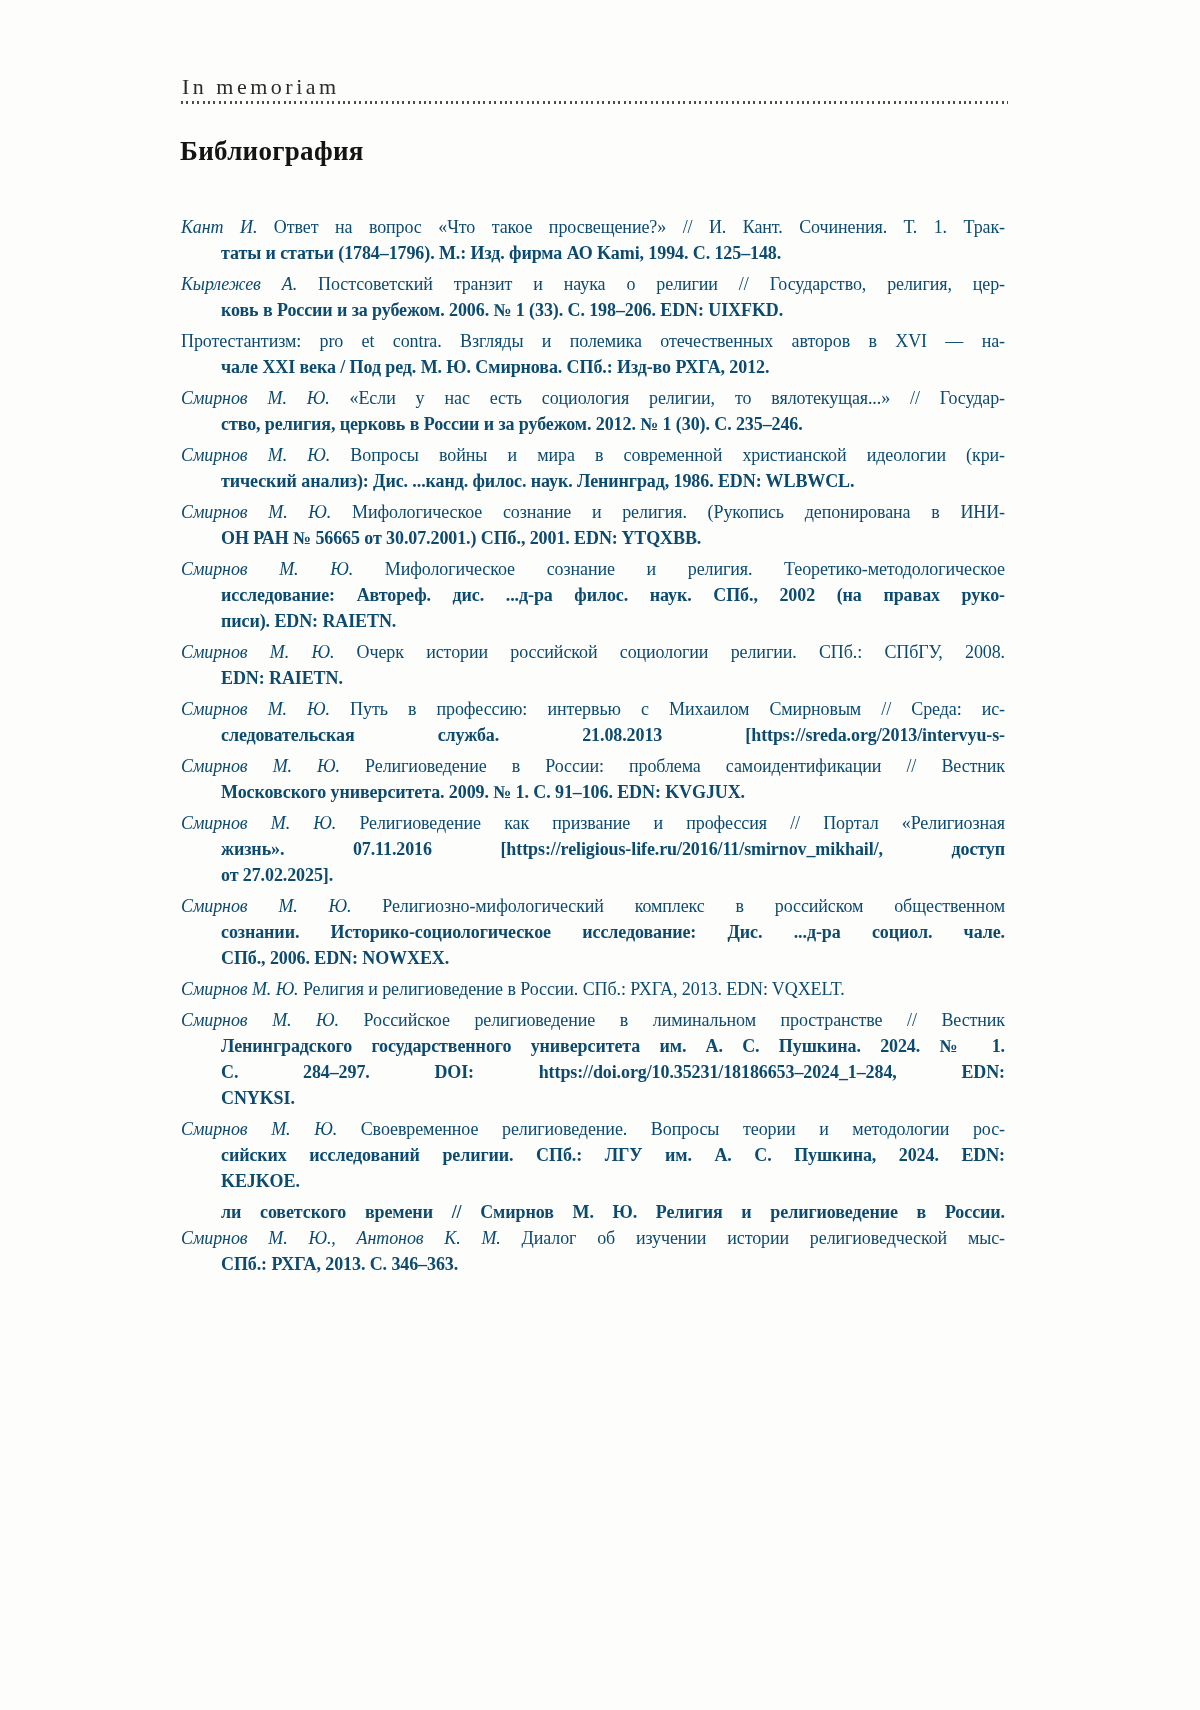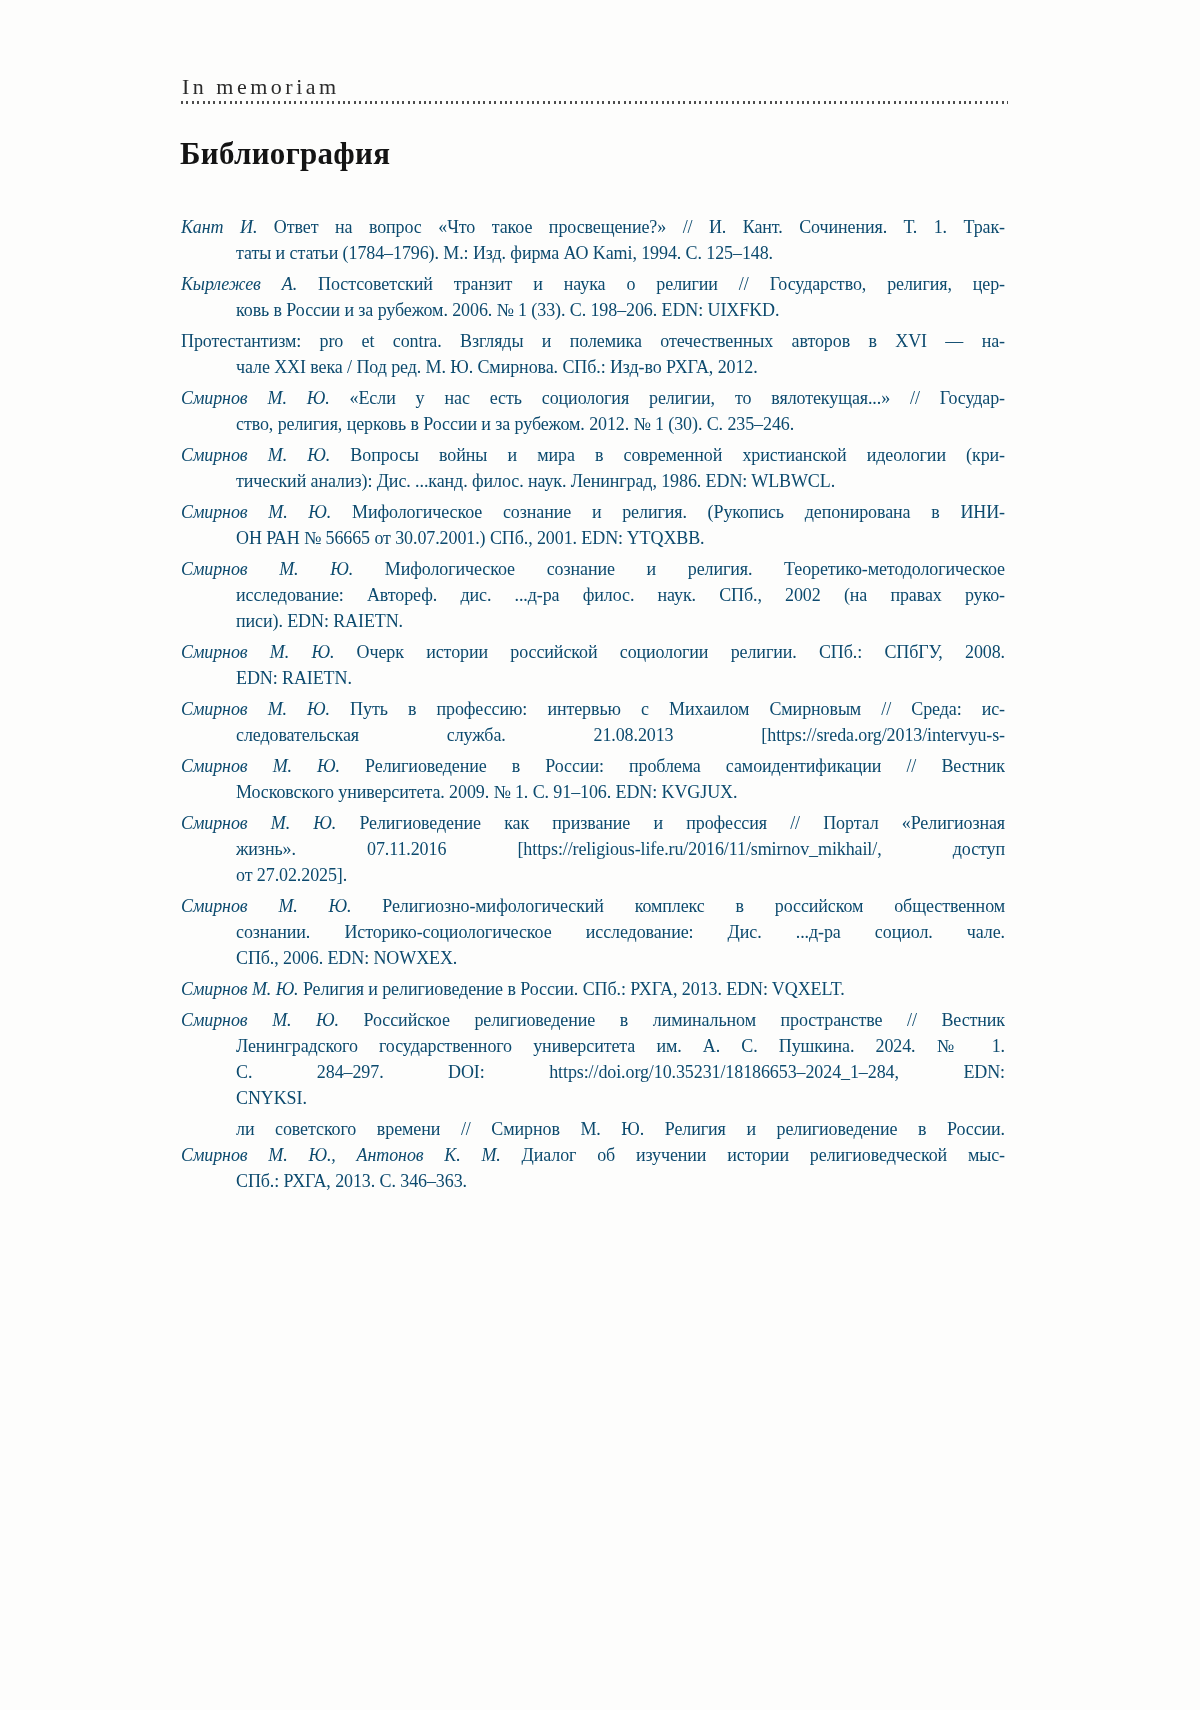--- a/index.html
+++ b/index.html
@@ -31,21 +31,21 @@
     top:101px;
     width:827px;
     height:3px;
     background:repeating-linear-gradient(90deg,#4d4d4d 0 2px,transparent 2px 5.4px);
   }
   .page-title{
     position:absolute;
     left:180px;
     top:136px;
     margin:0;
-    font-size:31px;
+    font-size:27px;
     font-weight:bold;
     letter-spacing:0.3px;
     color:#141414;
   }
   .bib{
     position:absolute;
     left:181px;
     top:214px;
     width:824px;
   }
@@ -56,21 +56,22 @@
     font-size:18px;
     line-height:26px;
     letter-spacing:-0.1px;
     white-space:nowrap;
     overflow:hidden;
     text-align:justify;
     text-align-last:justify;
     color:#0c4a6e;
   }
   .line.cont{
-    margin-left:55px;
+    margin-left:40px;
+    font-weight:bold;
   }
   .line.last{
     text-align-last:left;
   }
   .line i{
     font-style:italic;
   }
 </style>
 </head>
 <body>
@@ -134,18 +135,23 @@
       <div class="entry">
         <div class="line last"><i>Смирнов М. Ю.</i> Религия и религиоведение в России. СПб.: РХГА, 2013. EDN: VQXELT.</div>
       </div>
       <div class="entry">
         <div class="line"><i>Смирнов М. Ю.</i> Российское религиоведение в лиминальном пространстве // Вестник</div>
         <div class="line cont">Ленинградского государственного университета им. А. С. Пушкина. 2024. № 1.</div>
         <div class="line cont">С. 284–297. DOI: https://doi.org/10.35231/18186653–2024_1–284, EDN:</div>
         <div class="line cont last">CNYKSI.</div>
       </div>
       <div class="entry">
+        <div class="line"><i>Смирнов М. Ю.</i> Своевременное религиоведение. Вопросы теории и методологии рос-</div>
+        <div class="line cont">сийских исследований религии. СПб.: ЛГУ им. А. С. Пушкина, 2024. EDN:</div>
+        <div class="line cont last">KEJKOE.</div>
+      </div>
+      <div class="entry">
         <div class="line cont">ли советского времени // Смирнов М. Ю. Религия и религиоведение в России.</div>
         <div class="line"><i>Смирнов М. Ю., Антонов К. М.</i> Диалог об изучении истории религиоведческой мыс-</div>
         <div class="line cont last">СПб.: РХГА, 2013. С. 346–363.</div>
       </div>
     </div>
 </div>
 
 </body></html>

